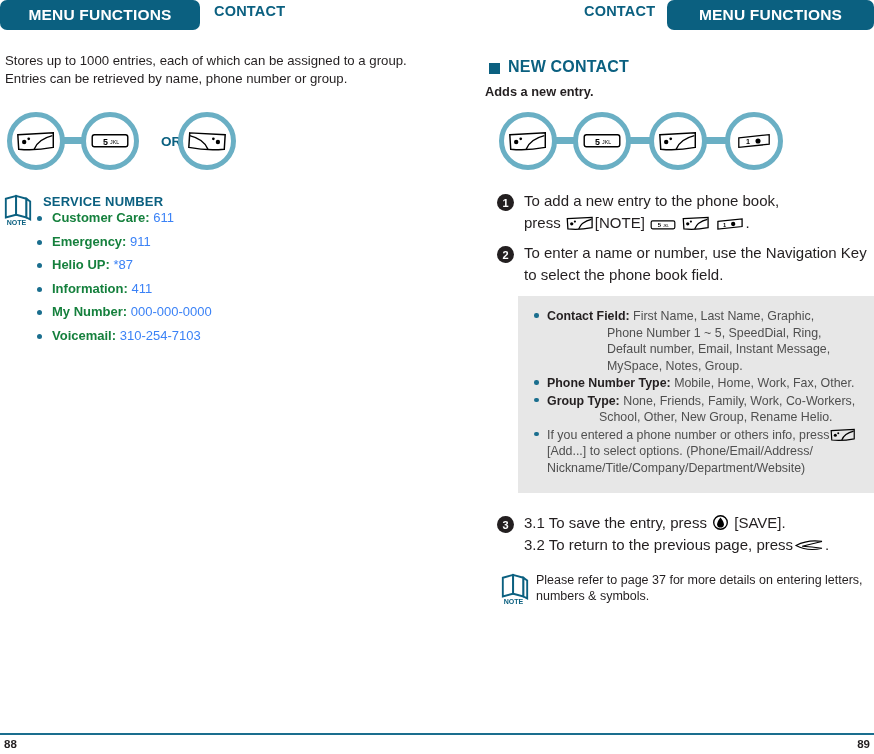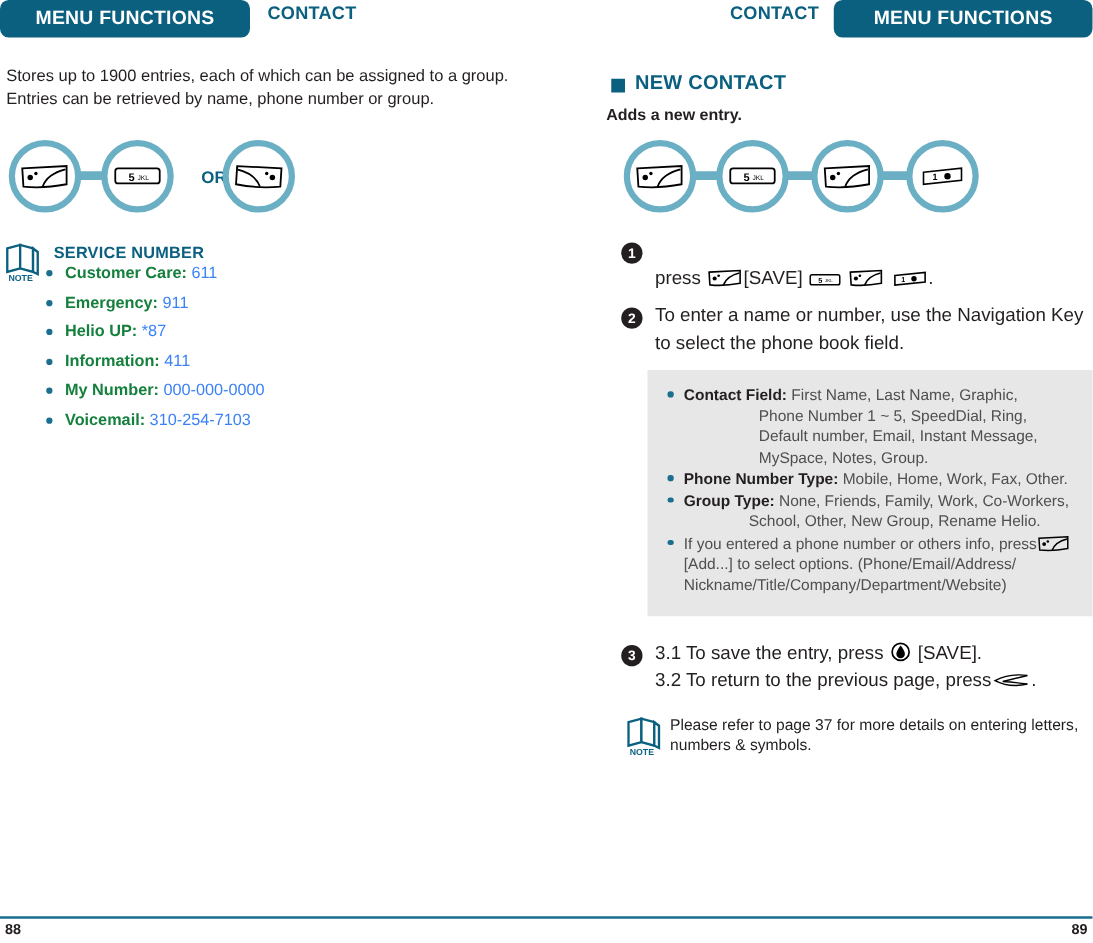--- a/index.html
+++ b/index.html
@@ -150,21 +150,21 @@
 </head>
 <body>
 
 <div class="page">
 
   <div class="hdr-bar hdr-left">
     <span>MENU FUNCTIONS</span>
   </div>
   <div class="hdr-side hdr-side-l">CONTACT</div>
 
-  <div class="intro">Stores up to 1900 entries, each of which can be assigned to a group. Entries can be retrieved by name, phone number or group.</div>
+  <div class="intro">Stores up to 1000 entries, each of which can be assigned to a group. Entries can be retrieved by name, phone number or group.</div>
 
   <div class="keyrow" style="left:5px;top:112px;width:240px;height:66px;">
     <div class="connector" style="left:55px;width:24px;"></div>
 
     <div class="circ" style="left:2px;top:0;">
       <svg class="softkey" viewBox="0 0 44 23">
         <path d="M2 4 L41 2 L41 18 Q20 22 3 20 Z" fill="#ffffff" stroke="#000000" stroke-width="1.6"></path>
         <path d="M20 20 Q24 9 40 5" fill="none" stroke="#000000" stroke-width="1.6"></path>
         <circle cx="9" cy="12" r="2.4" fill="#000000"></circle>
         <circle cx="14" cy="8.5" r="1.5" fill="#000000"></circle>
@@ -275,28 +275,28 @@
         <text x="12" y="14" font-family="'Liberation Sans',sans-serif" font-size="9" font-weight="bold" fill="#000000">1</text>
         <circle cx="27" cy="10" r="3.2" fill="#000000"></circle>
       </svg>
     </div>
   </div>
 
   <div class="stepnum" style="left:497px;top:194px;">
     <span>1</span>
   </div>
   <div class="steptext" style="left:524px;top:190px;width:350px;">
-    <br>
+    <span>To add a new entry to the phone book,</span><br>
     <span>press</span>
     <svg class="inline-key" width="28" height="15" viewBox="0 0 44 23">
       <path d="M2 4 L41 2 L41 18 Q20 22 3 20 Z" fill="#ffffff" stroke="#000000" stroke-width="2"></path>
       <path d="M20 20 Q24 9 40 5" fill="none" stroke="#000000" stroke-width="2"></path>
       <circle cx="9" cy="12" r="2.6" fill="#000000"></circle>
       <circle cx="14" cy="8.5" r="1.7" fill="#000000"></circle>
-    </svg><span>[SAVE]</span>
+    </svg><span>[NOTE]</span>
     <svg class="inline-key" width="26" height="12" viewBox="0 0 44 18">
       <rect x="2" y="2" width="40" height="13.5" rx="2.5" fill="#ffffff" stroke="#000000" stroke-width="2"></rect>
       <text x="13" y="13" font-family="'Liberation Sans',sans-serif" font-size="10" font-weight="bold" fill="#000000">5</text>
       <text x="22" y="12" font-family="'Liberation Sans',sans-serif" font-size="6" fill="#000000">JKL</text>
     </svg>
     <svg class="inline-key" width="28" height="15" viewBox="0 0 44 23">
       <path d="M2 4 L41 2 L41 18 Q20 22 3 20 Z" fill="#ffffff" stroke="#000000" stroke-width="2"></path>
       <path d="M20 20 Q24 9 40 5" fill="none" stroke="#000000" stroke-width="2"></path>
       <circle cx="9" cy="12" r="2.6" fill="#000000"></circle>
       <circle cx="14" cy="8.5" r="1.7" fill="#000000"></circle>

